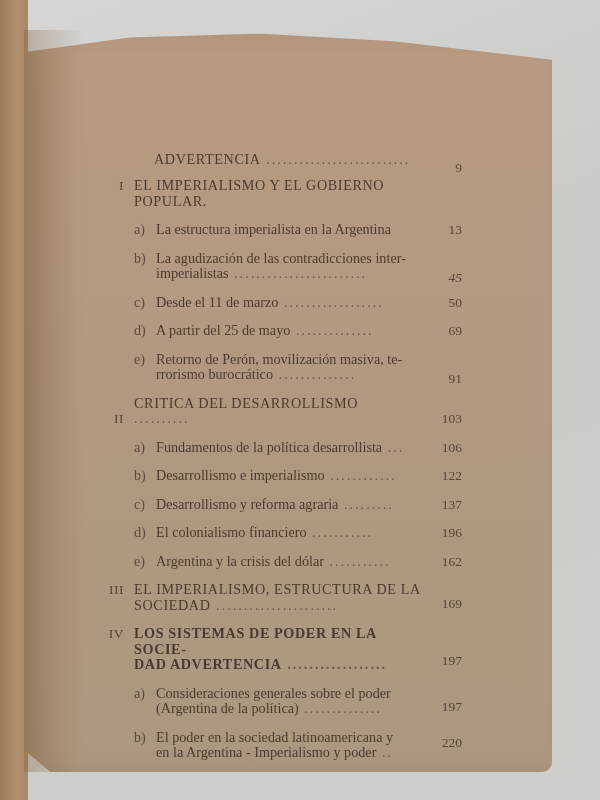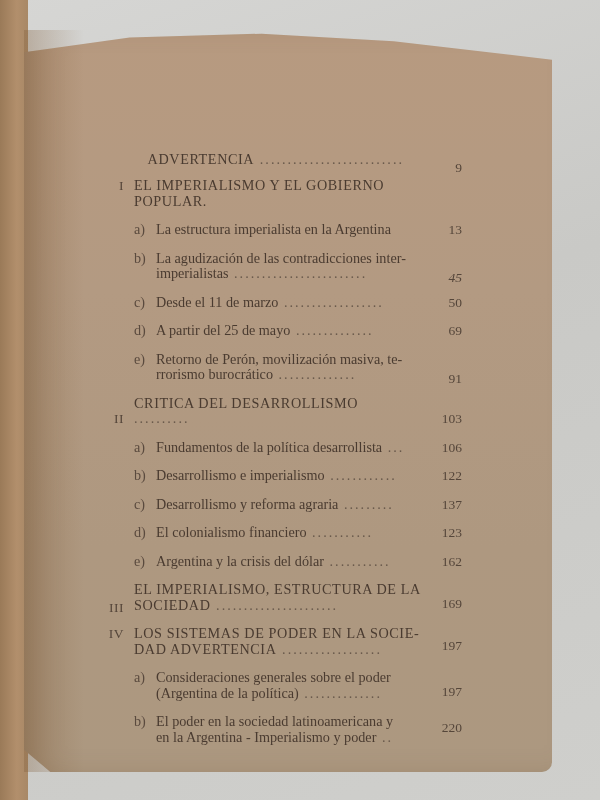--- a/index.html
+++ b/index.html
@@ -51,21 +51,21 @@
 </head>
 <body>
 
 <div class="spine-edge"></div>
 <div class="page"></div>
 <div class="page-left-shade"></div>
 
 <div class="toc">
 
   <div class="row" style="height:17px;">
-    <div class="main" style="margin-left:42px;text-align:right;">
+    <div class="main" style="margin-left:62px;">
       <span class="title-text">ADVERTENCIA</span><span class="dots"> ..........................</span>
     </div>
     <span class="page-num" style="bottom:-8px;">9</span>
   </div>
 
   <div class="row gap-s">
     <span class="num" style="top:0;">I</span>
     <div class="main">
       <div>EL IMPERIALISMO Y EL GOBIERNO</div>
       <div>POPULAR.</div>
@@ -128,41 +128,41 @@
 
   <div class="row gap-m">
     <span class="letter">c)</span>
     <div class="sub"><span>Desarrollismo y reforma agraria</span><span class="dots"> .........</span></div>
     <span class="page-num">137</span>
   </div>
 
   <div class="row gap-m">
     <span class="letter">d)</span>
     <div class="sub"><span>El colonialismo financiero</span><span class="dots"> ...........</span></div>
-    <span class="page-num">123</span>
+    <span class="page-num">196</span>
   </div>
 
   <div class="row gap-m">
     <span class="letter">e)</span>
     <div class="sub"><span>Argentina y la crisis del dólar</span><span class="dots"> ...........</span></div>
     <span class="page-num">162</span>
   </div>
 
   <div class="row gap-m">
-    <span class="num" style="top:0;margin-top:18px;">III</span>
+    <span class="num" style="top:0;">III</span>
     <div class="main" style="width:290px;font-family:Liberation Serif, serif;">
       <div>EL IMPERIALISMO, ESTRUCTURA DE LA</div>
       <div><span>SOCIEDAD</span><span class="dots"> ......................</span></div>
     </div>
     <span class="page-num" style="bottom:2px;">169</span>
   </div>
 
   <div class="row gap-m">
     <span class="num" style="top:0;">IV</span>
-    <div class="main" style="width:290px;">
+    <div class="main" style="width:290px;font-weight:bold;">
       <div>LOS SISTEMAS DE PODER EN LA SOCIE-</div>
       <div><span>DAD ADVERTENCIA</span><span class="dots"> ..................</span></div>
     </div>
     <span class="page-num" style="bottom:4px;">197</span>
   </div>
 
   <div class="row gap-m">
     <span class="letter" style="top:0;">a)</span>
     <div class="sub">
       <div>Consideraciones generales sobre el poder</div>

